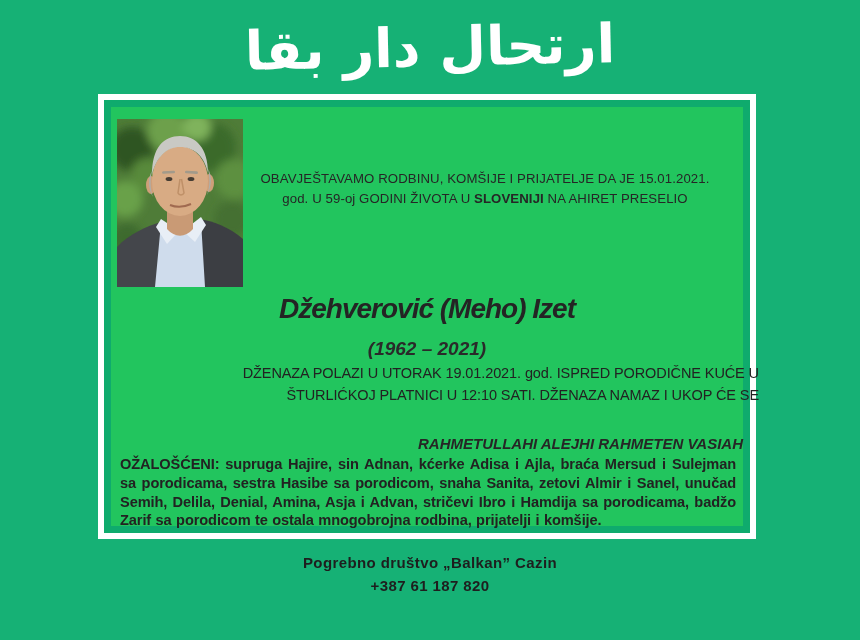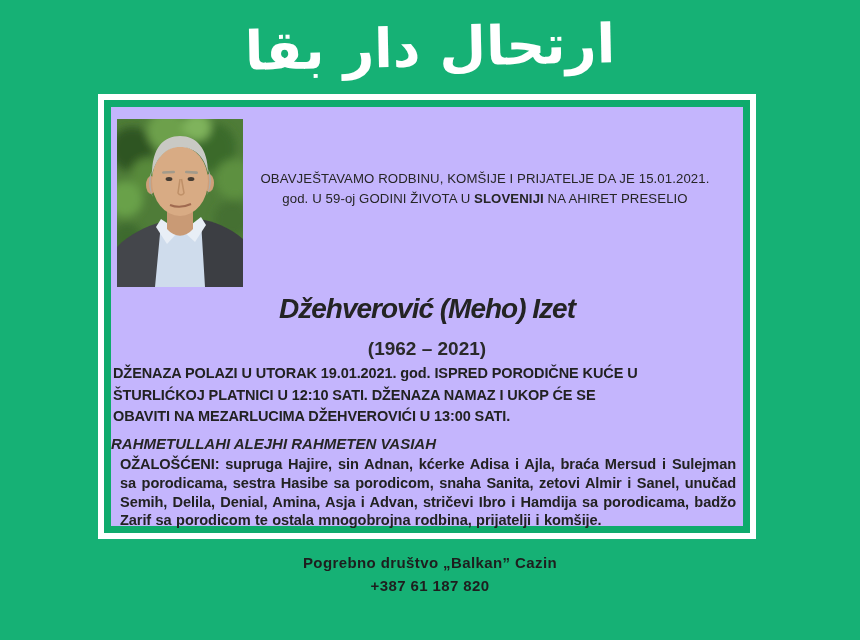--- a/index.html
+++ b/index.html
@@ -27,21 +27,21 @@
     line-height:92px;
     color:#ffffff;
     letter-spacing:1px;
     transform:rotate(-1.2deg);
   }
 
   
   .card{
     position:absolute;left:104px;top:100px;
     width:646px;height:433px;
-    background:#c4b5fd;
+    background:#22c55e;
     border:7px solid var(--card-border);
     box-shadow:0 0 0 6px #ffffff;
   }
   .card-inner{position:relative;width:100%;height:100%;}
 
   .photo{
     position:absolute;left:6px;top:12px;
     width:126px;height:168px;
     display:block;
   }
@@ -60,36 +60,36 @@
     text-align:center;
     font-weight:bold;font-style:italic;
     font-size:28px;line-height:48px;
     letter-spacing:-1px;
     color:#242424;
     white-space:nowrap;
   }
   .years{
     position:absolute;left:0;top:231px;width:632px;
     text-align:center;
-    font-weight:bold;
+    font-weight:bold;font-style:italic;
     font-size:19px;line-height:22px;
     color:#2a2a2a;
   }
   .funeral{
-    position:absolute;left:2px;top:256px;width:632px;
-    text-align:left;
-    font-weight:bold;
+    position:absolute;left:16px;top:256px;width:632px;
+    text-align:right;
+    font-weight:normal;
     font-size:14.5px;line-height:21.5px;
     letter-spacing:-.1px;
     color:#222222;
   }
   .funeral .fline{white-space:nowrap;}
   .prayer{
     position:absolute;left:0;top:328px;width:632px;
-    text-align:left;
+    text-align:right;
     font-weight:bold;font-style:italic;
     font-size:15px;line-height:18px;
     color:#262626;
   }
   .mourners{
     position:absolute;left:9px;top:348px;width:616px;
     text-align:justify;
     font-weight:bold;
     font-size:14.6px;line-height:18.8px;
     letter-spacing:-.1px;
@@ -164,21 +164,20 @@
         <div><span>god. U 59-oj GODINI ŽIVOTA U </span><b>SLOVENIJI</b><span> NA AHIRET PRESELIO</span></div>
       </div>
 
       <div class="deceased-name">Džehverović (Meho) Izet</div>
 
       <div class="years">(1962 – 2021)</div>
 
       <div class="funeral">
         <div class="fline">DŽENAZA POLAZI U UTORAK 19.01.2021. god. ISPRED PORODIČNE KUĆE U</div>
         <div class="fline">ŠTURLIĆKOJ PLATNICI U 12:10 SATI. DŽENAZA NAMAZ I UKOP ĆE SE</div>
-        <div class="fline">OBAVITI NA MEZARLUCIMA DŽEHVEROVIĆI U 13:00 SATI.</div>
       </div>
 
       <div class="prayer">RAHMETULLAHI ALEJHI RAHMETEN VASIAH</div>
 
       <div class="mourners">OŽALOŠĆENI: supruga Hajire, sin Adnan, kćerke Adisa i Ajla, braća Mersud i Sulejman sa porodicama, sestra Hasibe sa porodicom, snaha Sanita, zetovi Almir i Sanel, unučad Semih, Delila, Denial, Amina, Asja i Advan, stričevi Ibro i Hamdija sa porodicama, badžo Zarif sa porodicom te ostala mnogobrojna rodbina, prijatelji i komšije.</div>
 
     </div>
   </div>
 
   <div class="footer">

